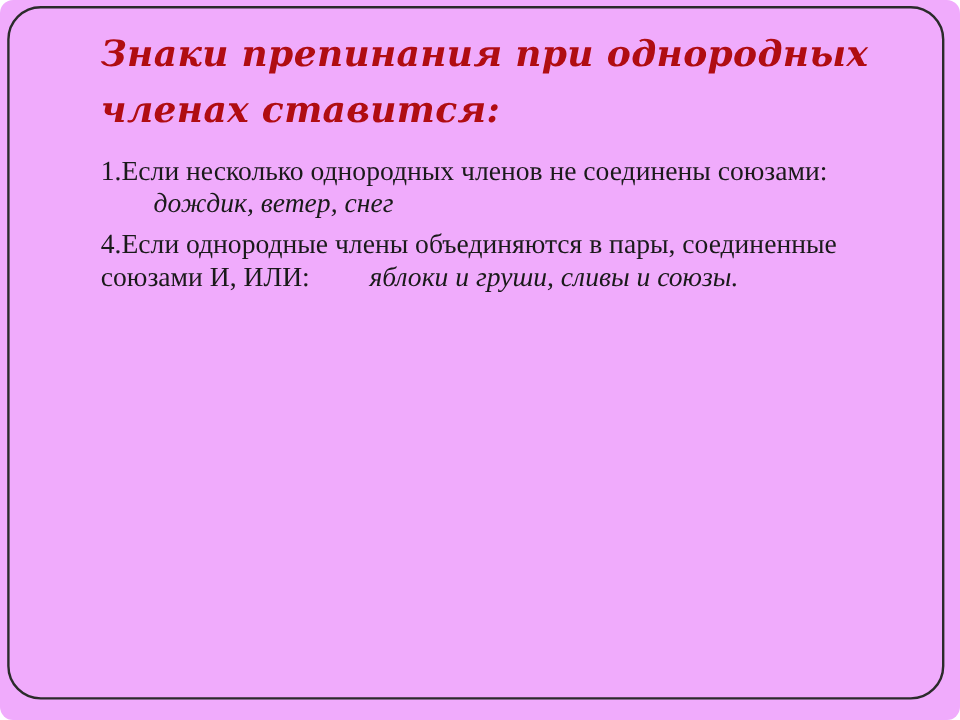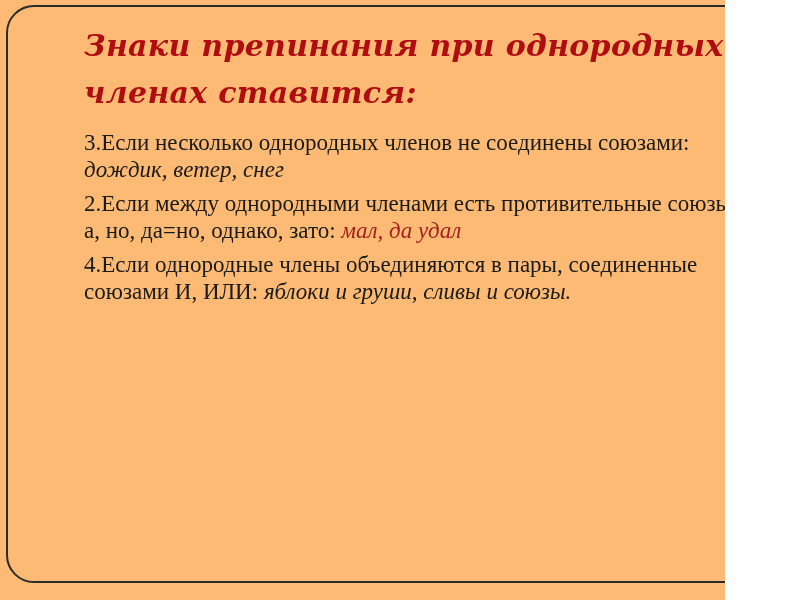--- a/index.html
+++ b/index.html
@@ -8,24 +8,25 @@
   }
   body {
     width: 800px;
     height: 600px;
     background: #ffffff;
     font-family: "Liberation Serif", serif;
     overflow: hidden;
   }
   .slide {
     position: relative;
-    width: 725px;
+    width: 800px;
     height: 600px;
-    background: #fdba74;
+    background: #f0abfc;
     overflow: hidden;
+    border-radius: 11px;
   }
   .frame {
     position: absolute;
     left: 6px;
     top: 5px;
     width: 781px;
     height: 578px;
     border: 2px solid var(--border-color, #2b2b2b);
     border-radius: 28px;
     box-sizing: border-box;
@@ -52,37 +53,36 @@
     margin-top: 14px;
     width: 660px;
   }
   .rule {
     margin: 0 0 8px 0;
     font-size: 23px;
     line-height: 26.5px;
     color: var(--text-black, #1a1a1a);
   }
   .seg.plain { font-style: normal; }
-  .seg.italic { font-style: italic; }
+  .seg.italic { font-style: italic; margin-left: 44px; }
   .seg.red-italic {
     font-style: italic;
     color: var(--accent-red, #a52020);
   }
   .seg.red-bold-italic {
     font-style: italic;
     font-weight: bold;
     color: var(--accent-red, #a52020);
   }
 </style>
 </head>
 <body>
 
 <div class="slide">
   <div class="frame"></div>
   <div class="content">
     <h1 class="title">Знаки препинания при однородных членах ставится:</h1>
     <div class="body" id="body">
-        <p class="rule"><span class="seg plain">3.Если несколько однородных членов не соединены союзами: </span><span class="seg italic">дождик, ветер, снег</span></p>
-        <p class="rule"><span class="seg plain">2.Если между однородными членами есть противительные союзы: а, но, да=но, однако, зато: </span><span class="seg red-italic">мал, да удал</span></p>
+        <p class="rule"><span class="seg plain">1.Если несколько однородных членов не соединены союзами: </span><span class="seg italic">дождик, ветер, снег</span></p>
         <p class="rule"><span class="seg plain">4.Если однородные члены объединяются в пары, соединенные союзами И, ИЛИ: </span><span class="seg italic">яблоки и груши, сливы и союзы.</span></p>
       </div>
   </div>
 </div>
 
 </body></html>

